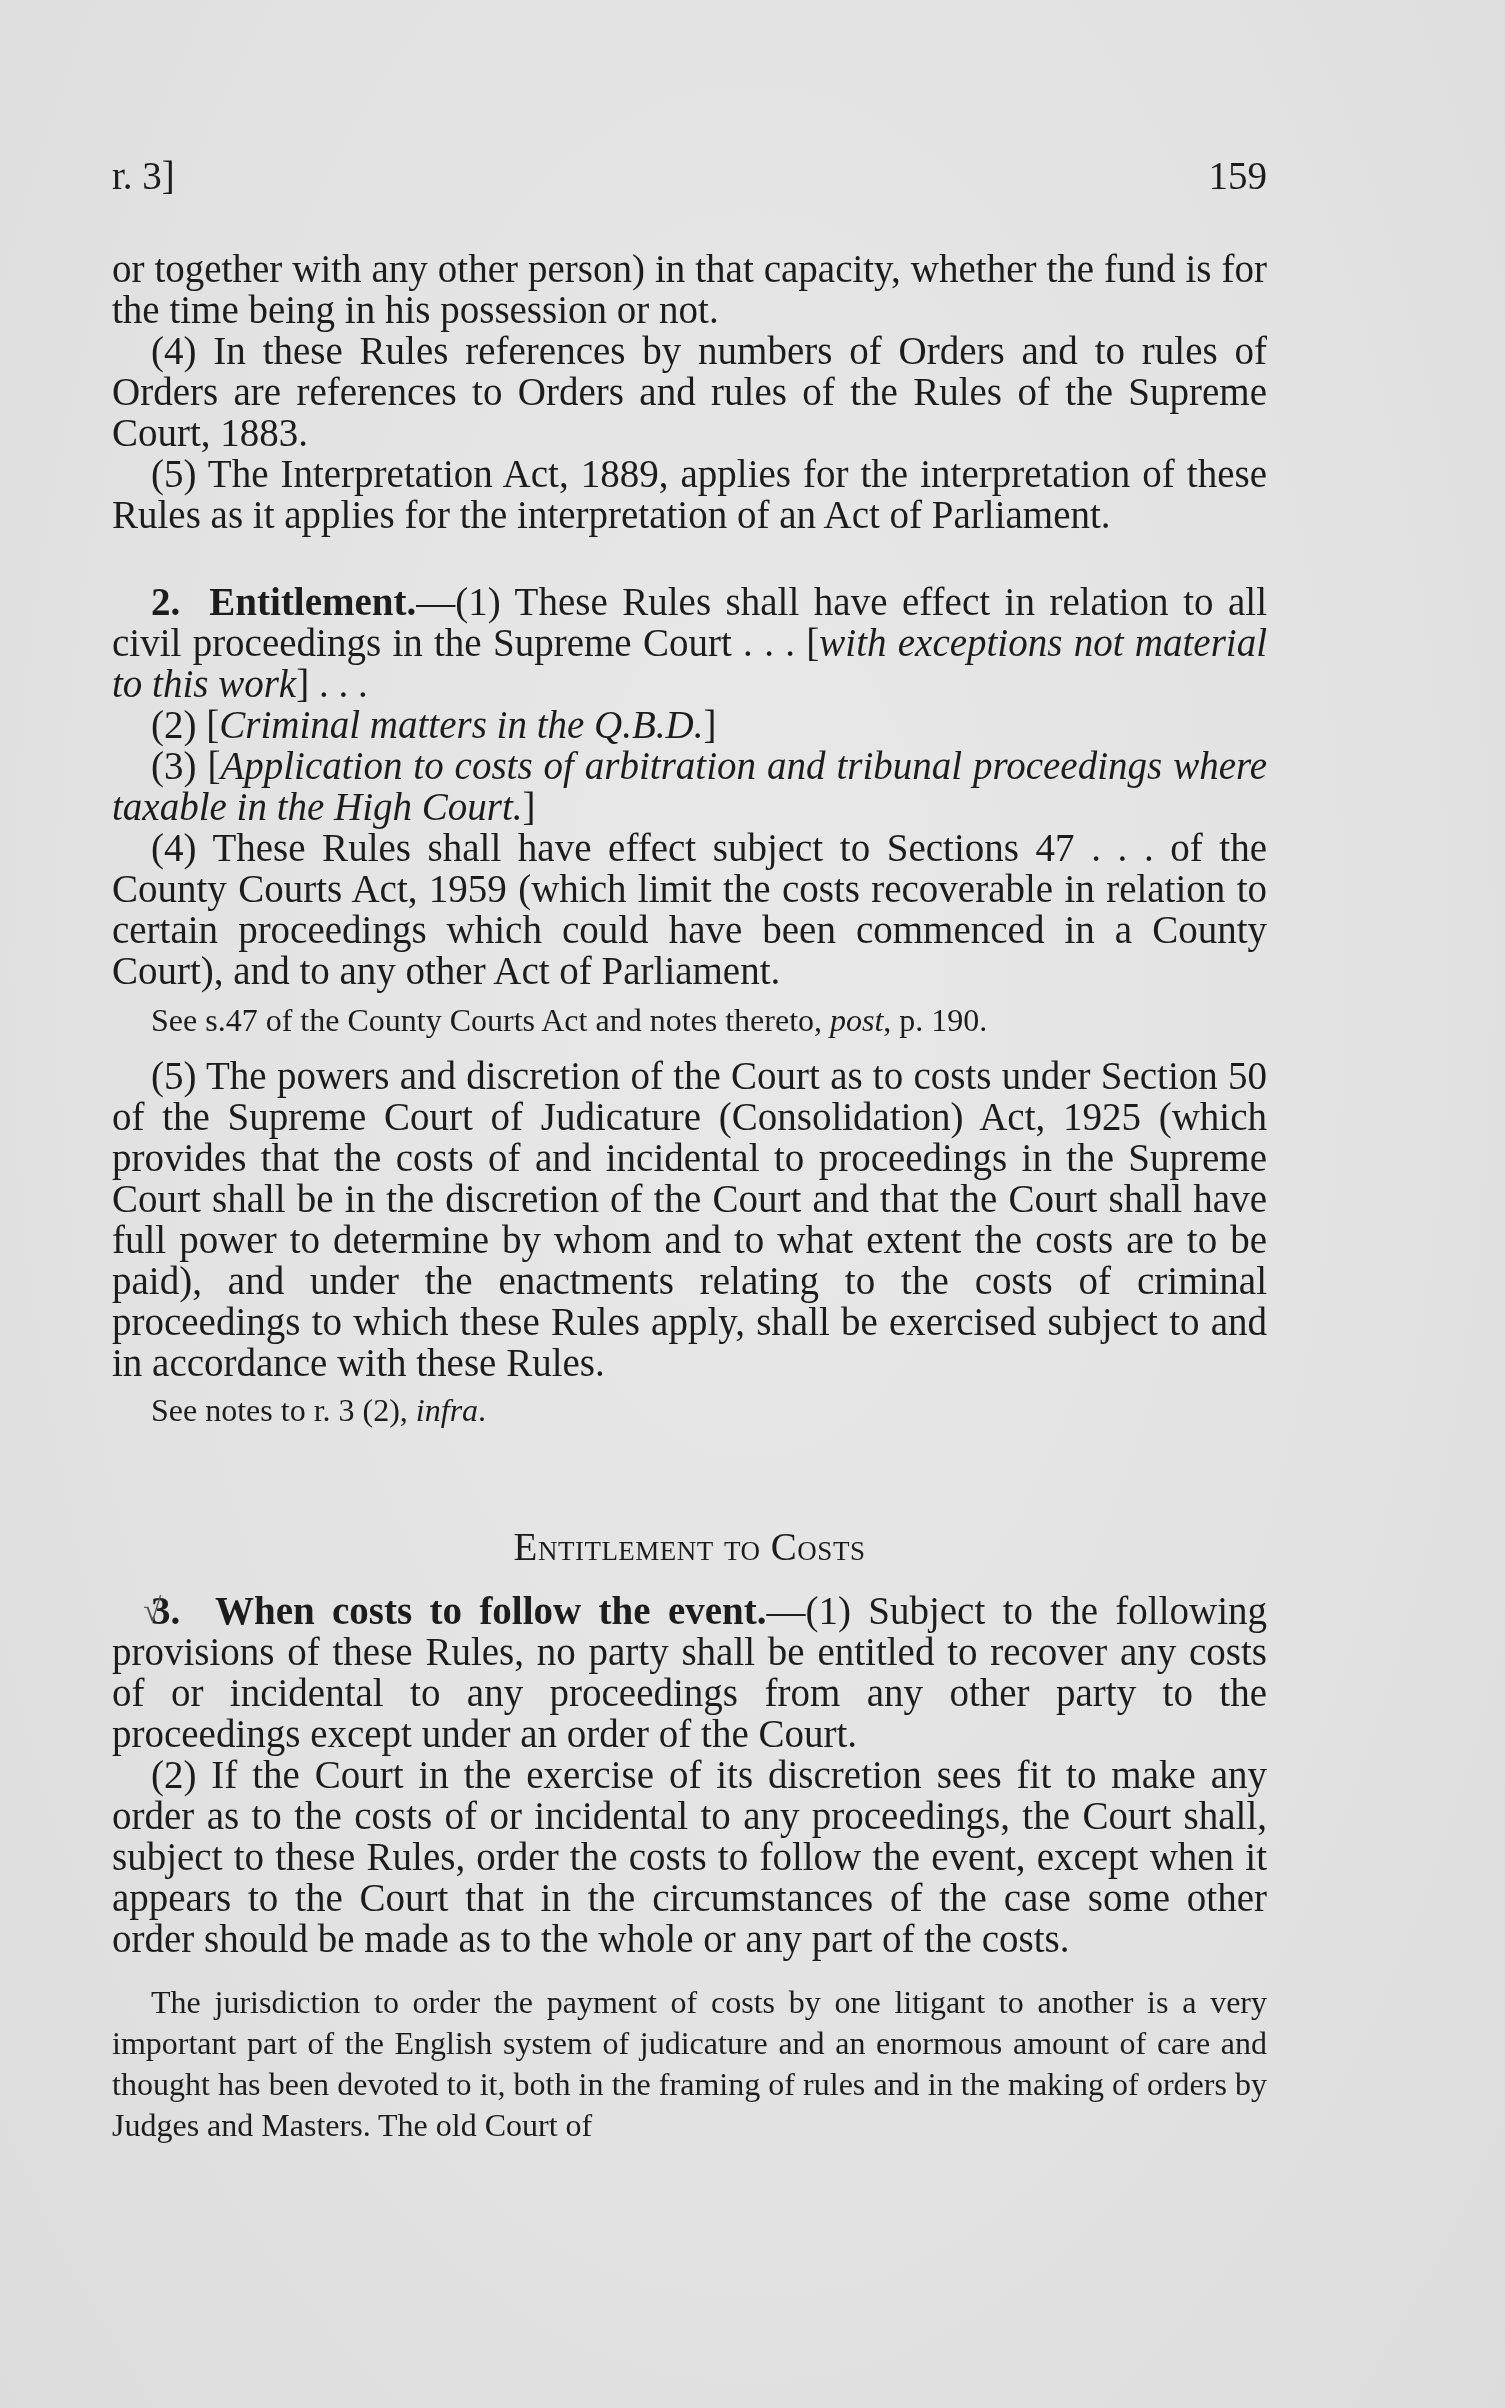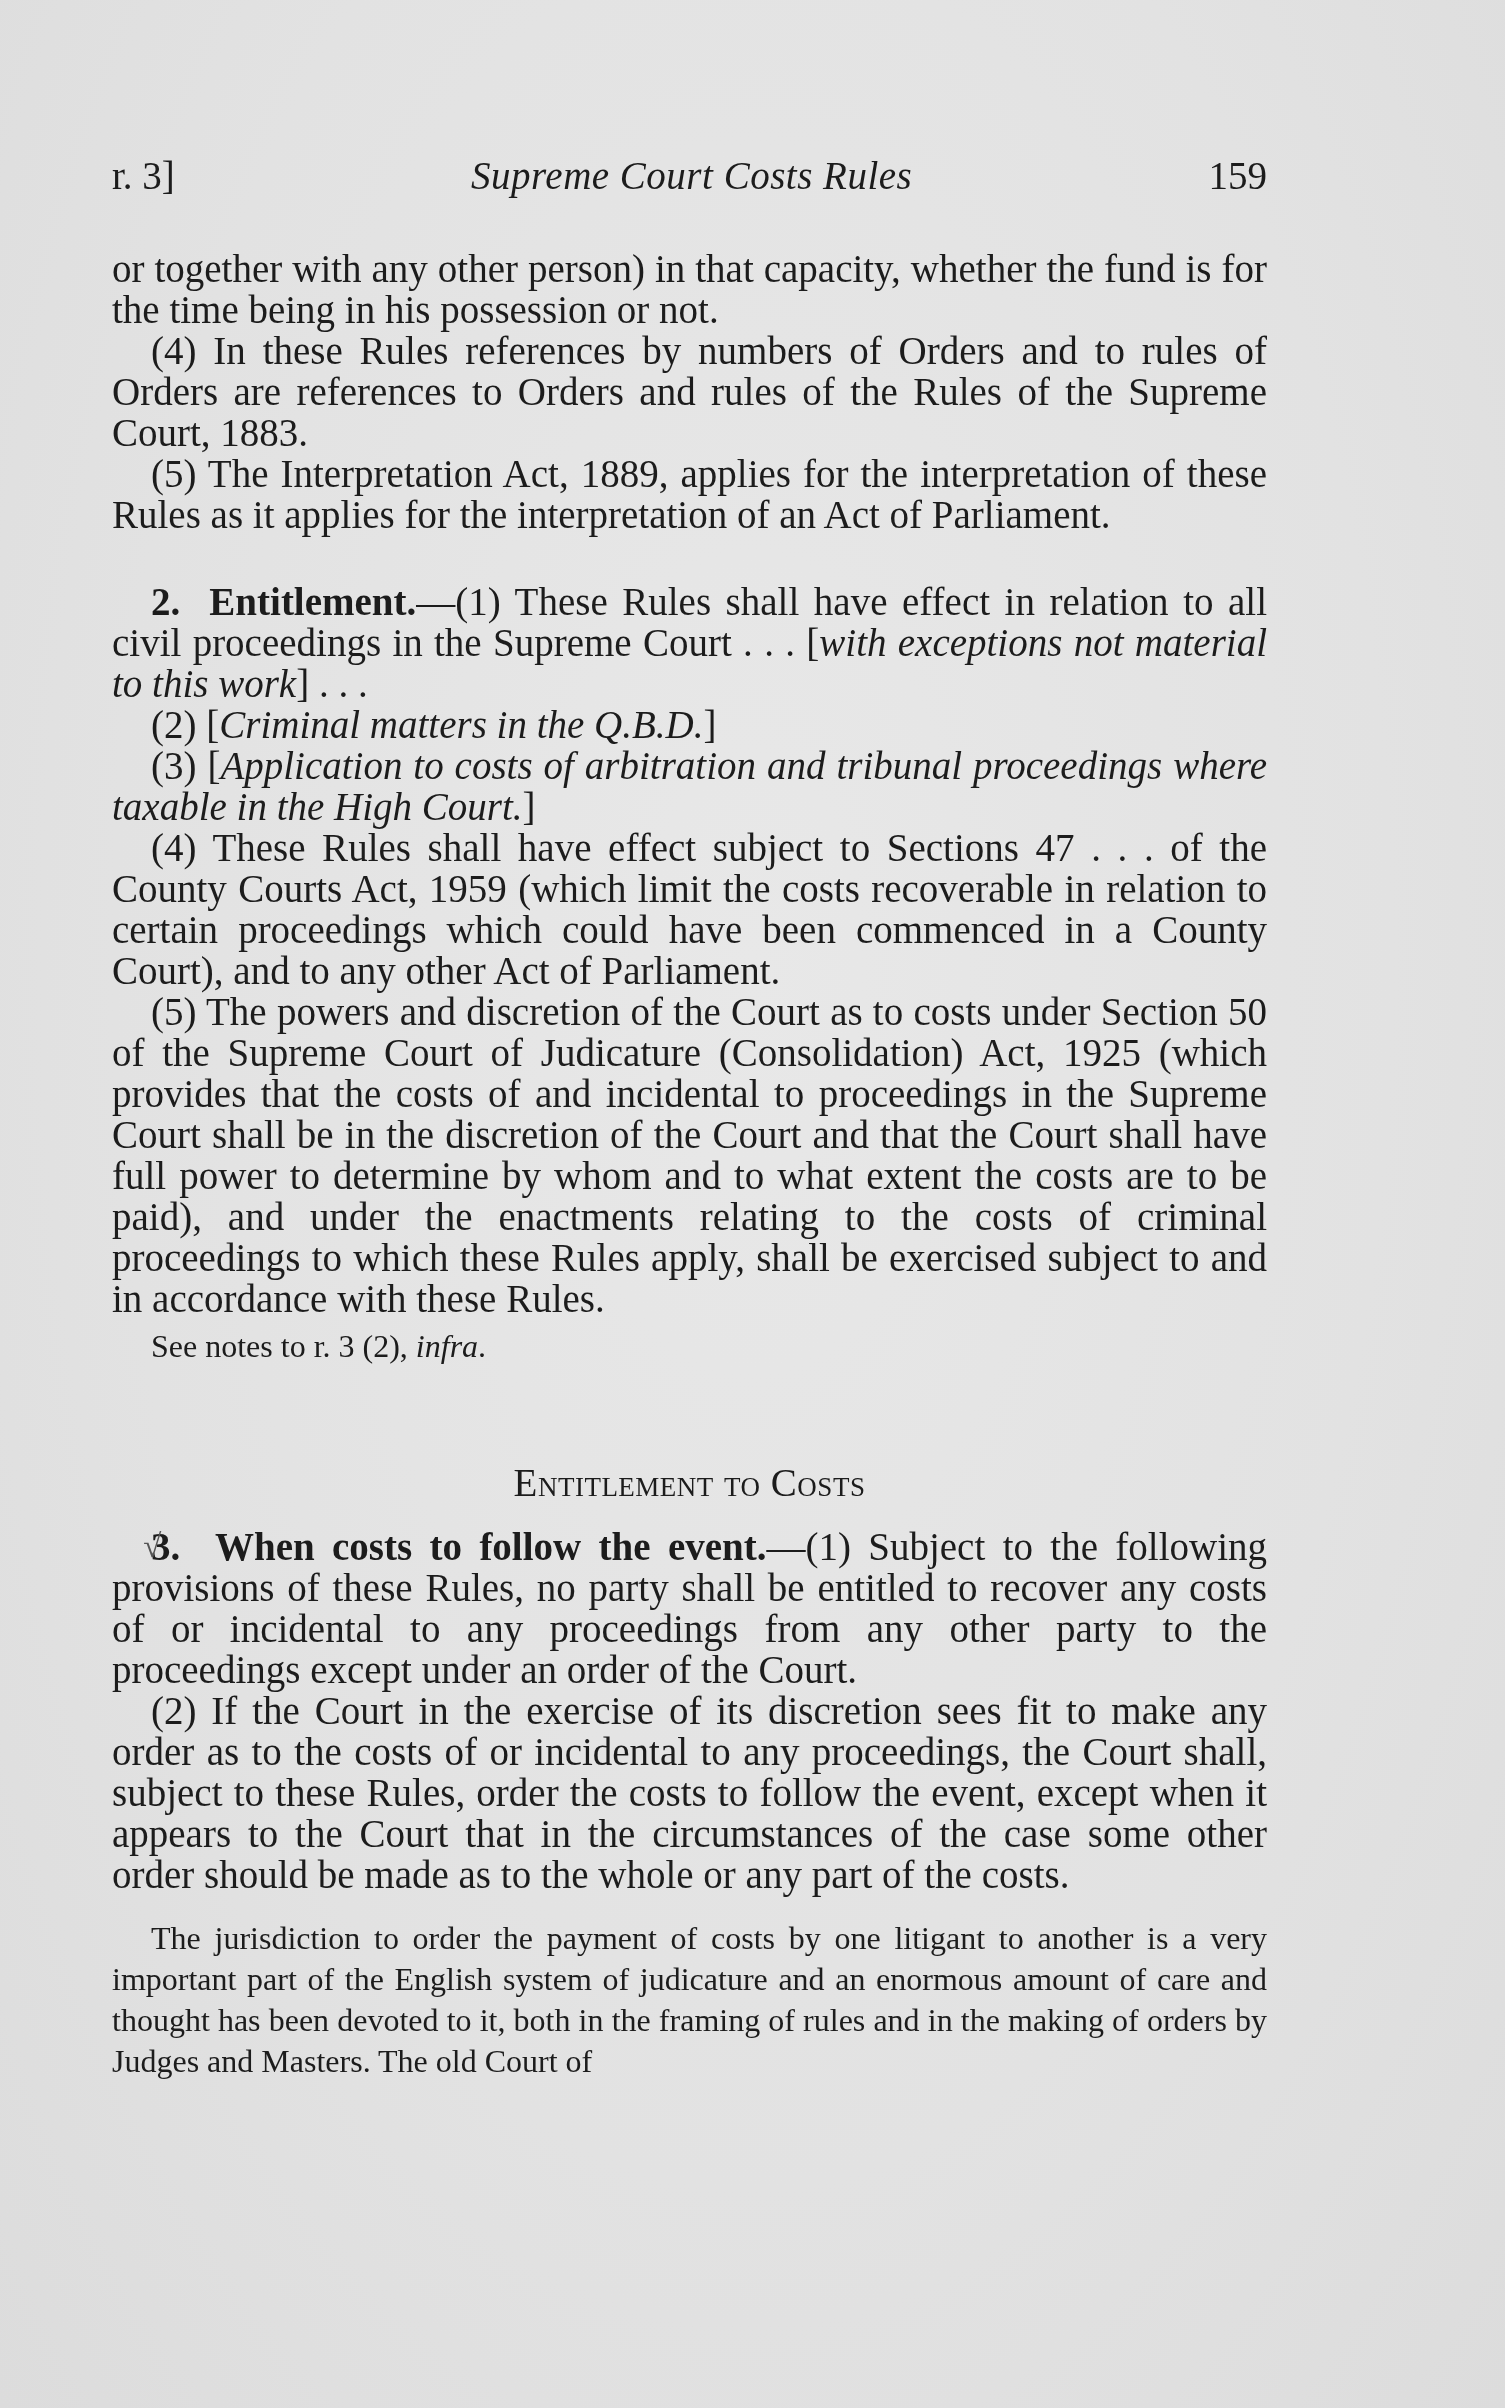--- a/index.html
+++ b/index.html
@@ -75,32 +75,32 @@
   }
   .rule-line { position: relative; }
 </style>
 </head>
 <body>
 
 <div class="page">
 
   <div class="running-head">
     <span>r. 3]</span>
-    <span class="title">Supreme Court Costs Rules</span>
     <span>159</span>
   </div>
 
   <p class="para">or together with any other person) in that capacity, whether the fund is for the time being in his possession or not.</p>
   <p class="para indent">(4) In these Rules references by numbers of Orders and to rules of Orders are references to Orders and rules of the Rules of the Supreme Court, 1883.</p>
   <p class="para indent">(5) The Interpretation Act, 1889, applies for the interpretation of these Rules as it applies for the interpretation of an Act of Parliament.</p>
 
   <p class="para indent gap-top"><span class="bold">2.</span>&nbsp;&nbsp;<span class="bold">Entitlement.</span><span>—(1) These Rules shall have effect in relation to all civil proceedings in the Supreme Court . . . [</span><span class="ital">with exceptions not material to this work</span><span>] . . .</span></p>
   <p class="para indent"><span>(2) [</span><span class="ital">Criminal matters in the Q.B.D.</span><span>]</span></p>
   <p class="para indent"><span>(3) [</span><span class="ital">Application to costs of arbitration and tribunal proceedings where taxable in the High Court.</span><span>]</span></p>
   <p class="para indent">(4) These Rules shall have effect subject to Sections 47 . . . of the County Courts Act, 1959 (which limit the costs recoverable in relation to certain proceedings which could have been commenced in a County Court), and to any other Act of Parliament.</p>
+  <p class="note"><span>See s.47 of the County Courts Act and notes thereto, </span><span class="ital">post</span><span>, p. 190.</span></p>
   <p class="para indent">(5) The powers and discretion of the Court as to costs under Section 50 of the Supreme Court of Judicature (Consolidation) Act, 1925 (which provides that the costs of and incidental to proceedings in the Supreme Court shall be in the discretion of the Court and that the Court shall have full power to determine by whom and to what extent the costs are to be paid), and under the enactments relating to the costs of criminal proceedings to which these Rules apply, shall be exercised subject to and in accordance with these Rules.</p>
   <p class="note small-gap"><span>See notes to r. 3 (2), </span><span class="ital">infra</span><span>.</span></p>
 
   <div class="section-head">Entitlement to Costs</div>
 
   <p class="para indent rule-line"><span class="check-mark">√</span><span class="bold">3.</span>&nbsp;&nbsp;<span class="bold">When costs to follow the event.</span><span>—(1) Subject to the following provisions of these Rules, no party shall be entitled to recover any costs of or incidental to any proceedings from any other party to the proceedings except under an order of the Court.</span></p>
   <p class="para indent">(2) If the Court in the exercise of its discretion sees fit to make any order as to the costs of or incidental to any proceedings, the Court shall, subject to these Rules, order the costs to follow the event, except when it appears to the Court that in the circumstances of the case some other order should be made as to the whole or any part of the costs.</p>
   <p class="note-body">The jurisdiction to order the payment of costs by one litigant to another is a very important part of the English system of judicature and an enormous amount of care and thought has been devoted to it, both in the framing of rules and in the making of orders by Judges and Masters.  The old Court of</p>
 
 </div>

